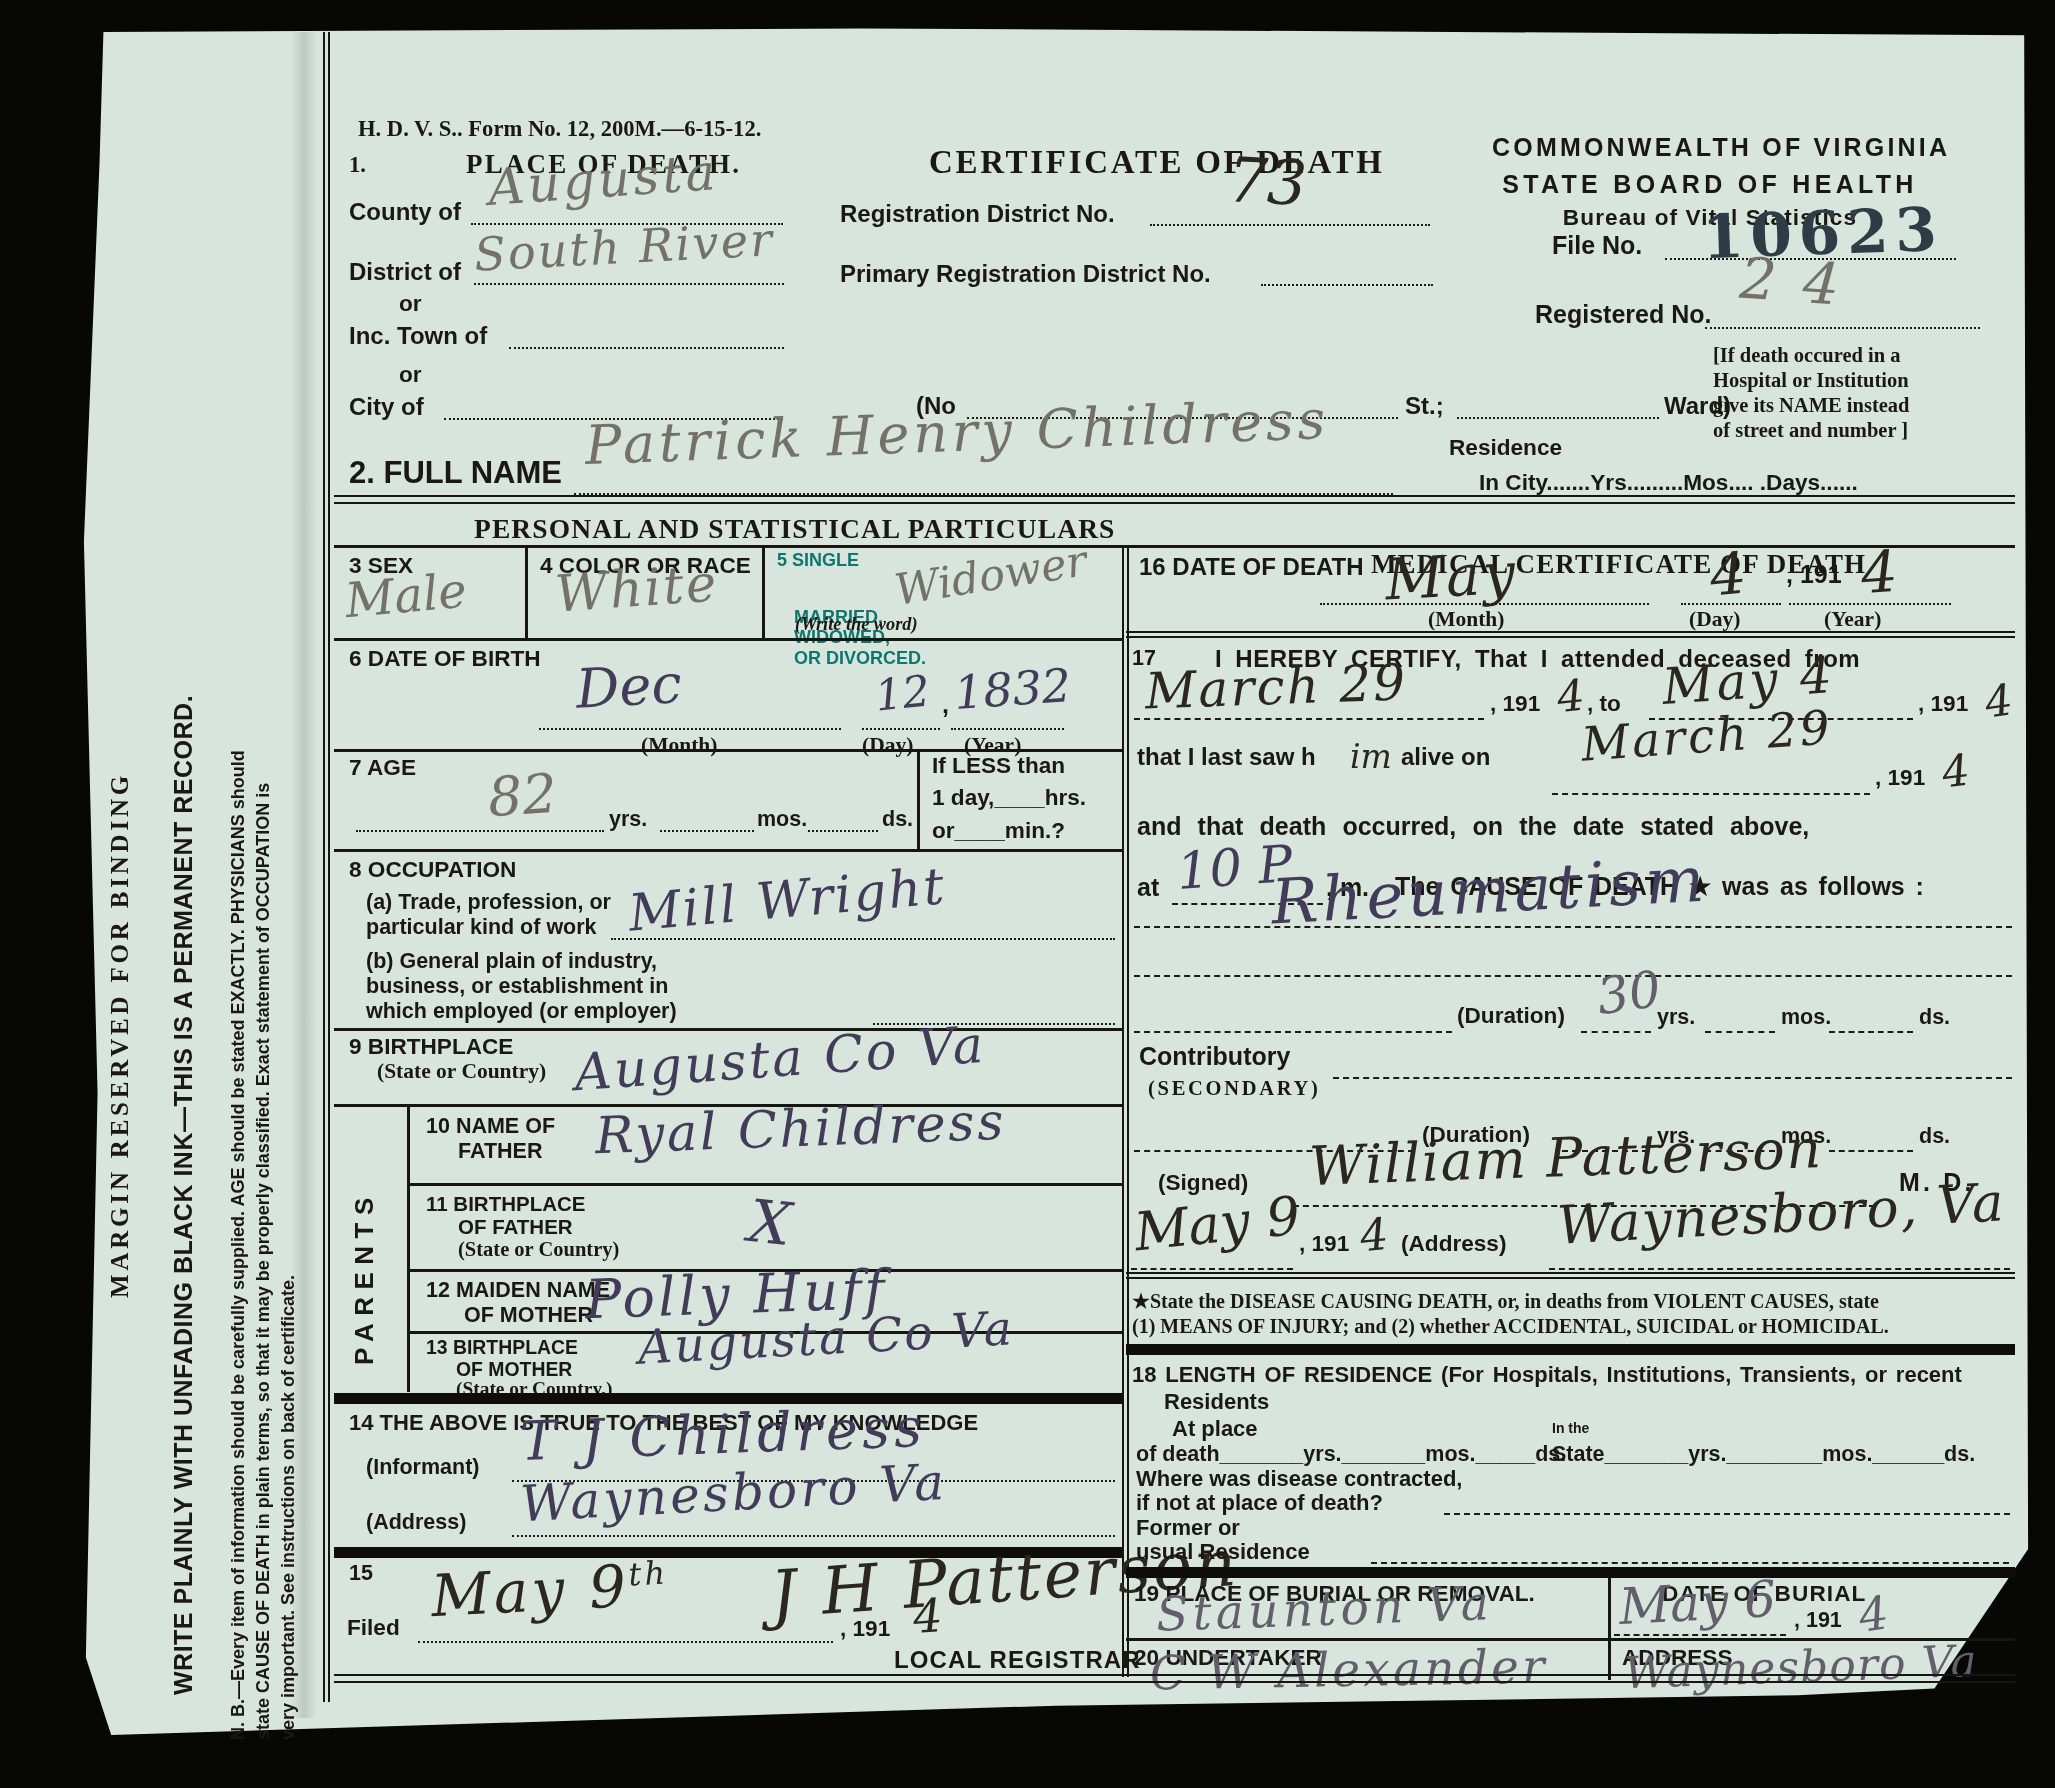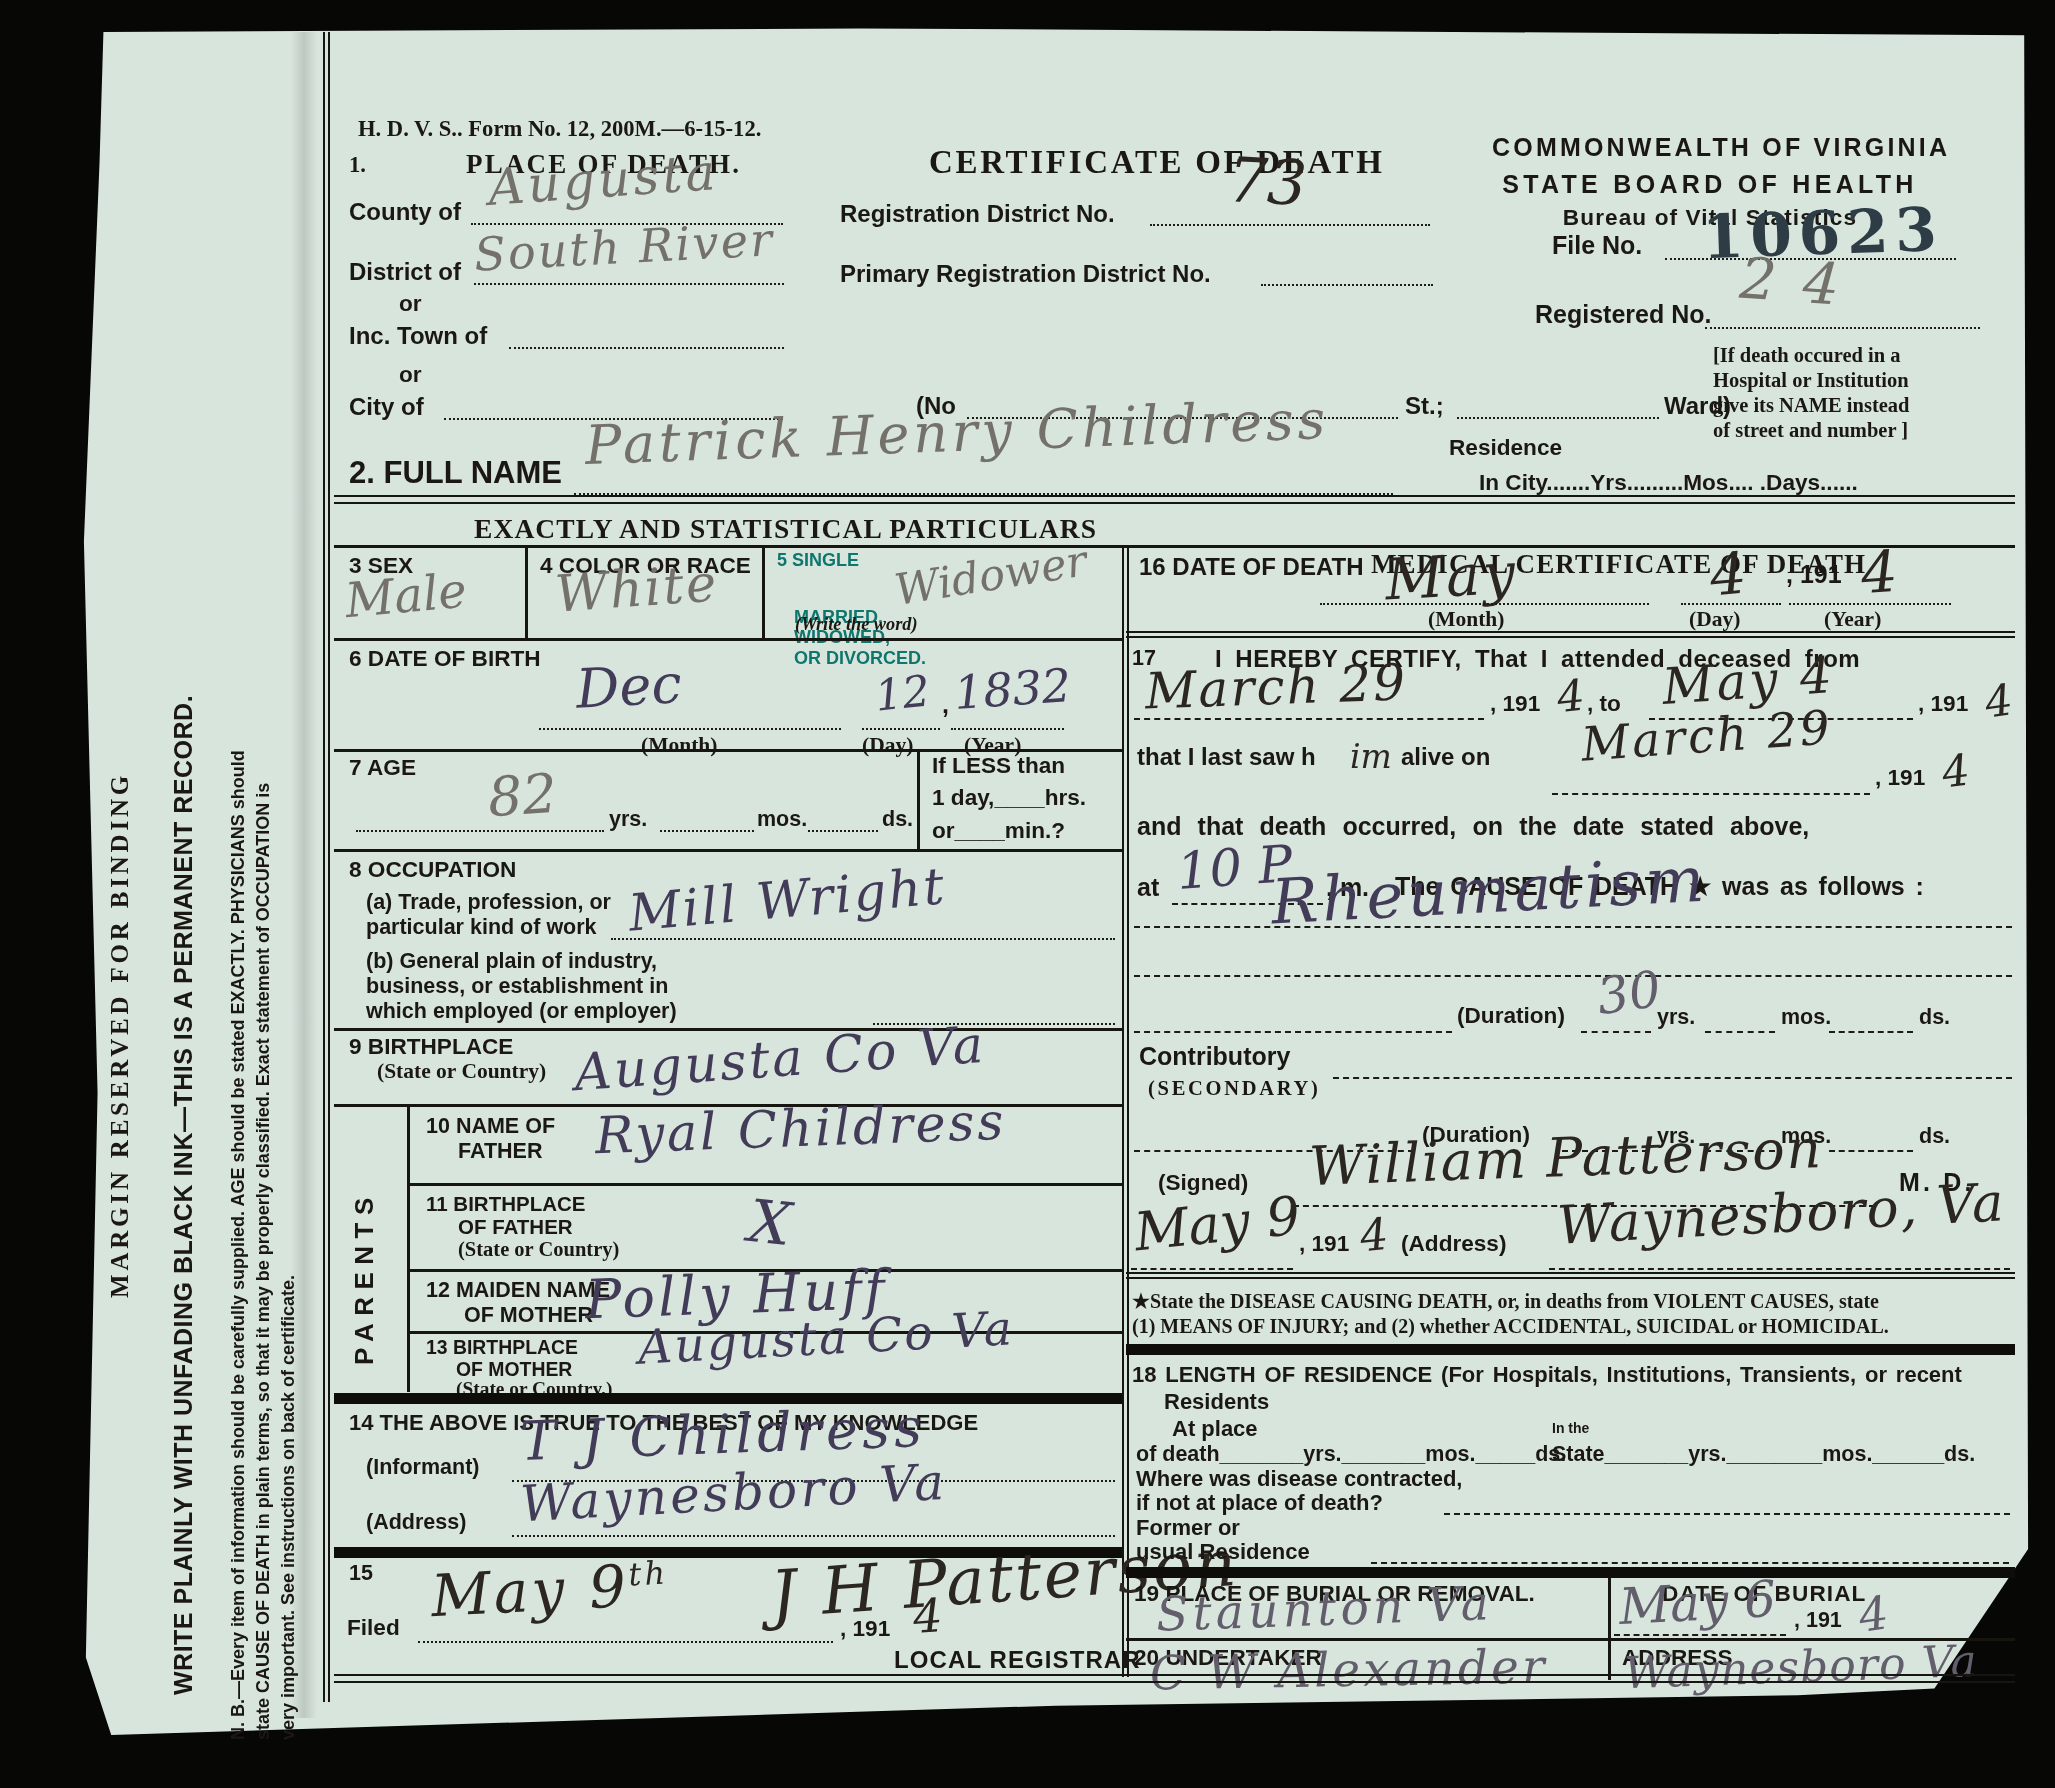--- a/index.html
+++ b/index.html
@@ -91,21 +91,21 @@
   </div>
 
   <div class="lbl" style="left:349px;top:455px;font-size:31px;">2. FULL NAME</div>
   <div class="dot" style="left:574px;top:462px;width:819px;height:31px;"></div>
   <div class="hw pencil" style="left:585px;top:401px;font-size:54px;letter-spacing:3.8px;transform:rotate(-2deg);">Patrick Henry Childress</div>
   <div class="lbl" style="left:1449px;top:435px;font-size:22.6px;">Residence</div>
   <div class="lbl" style="left:1479px;top:470px;font-size:22.6px;">In City.......Yrs.........Mos.... .Days......</div>
 
   <div class="rule2" style="left:334px;top:495px;width:1681px;"></div>
 
-  <div class="lbl ser" style="left:474px;top:513px;font-size:27.5px;letter-spacing:1.1px;">EXACTLY AND STATISTICAL PARTICULARS</div>
+  <div class="lbl ser" style="left:474px;top:513px;font-size:27.5px;letter-spacing:1.1px;">PERSONAL AND STATISTICAL PARTICULARS</div>
   <div class="lbl ser" style="left:1371px;top:513px;font-size:27px;letter-spacing:1.1px;margin-top:36px;">MEDICAL CERTIFICATE OF DEATH</div>
   <div class="rule" style="left:334px;top:545px;width:1681px;"></div>
   <div class="vline2" style="left:1122px;top:545px;height:1132px;"></div>
 
   <div class="lbl" style="left:349px;top:553px;font-size:22.6px;">3  SEX</div>
   <div class="hw pencil" style="left:345px;top:567px;font-size:48px;transform:rotate(-5deg);">Male</div>
   <div class="vline" style="left:525px;top:545px;height:93px;"></div>
   <div class="lbl" style="left:540px;top:553px;font-size:22.6px;">4 COLOR OR RACE</div>
   <div class="hw pencil" style="left:555px;top:559px;font-size:51px;transform:rotate(-4deg);letter-spacing:2.2px;">White</div>
   <div class="vline" style="left:762px;top:545px;height:93px;"></div>

